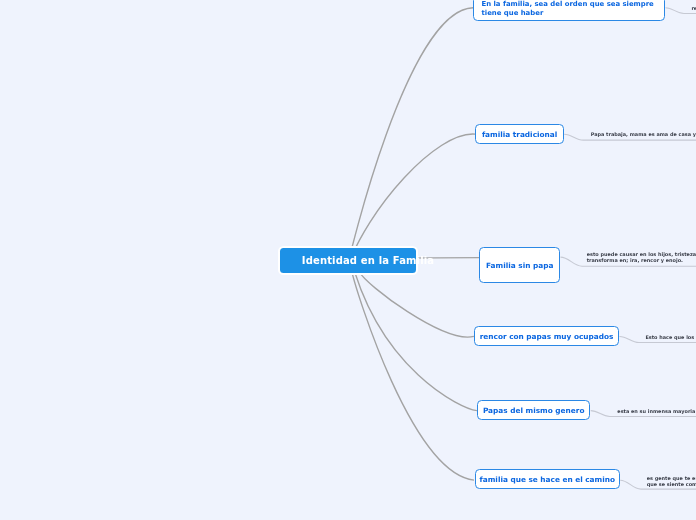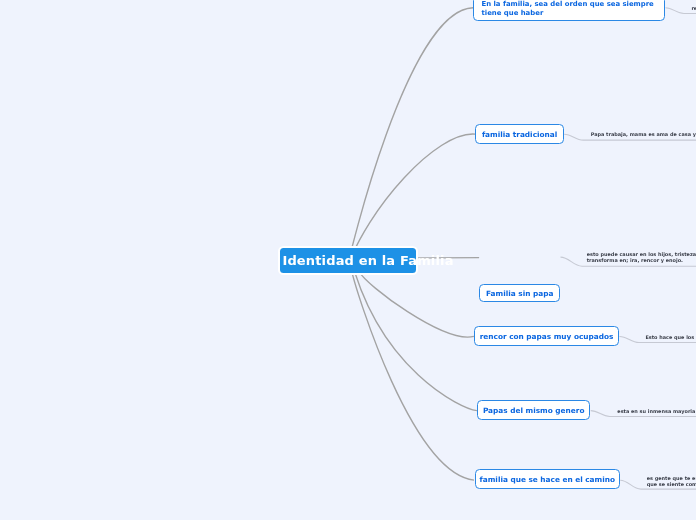--- a/index.html
+++ b/index.html
@@ -1,21 +1,21 @@
 <!DOCTYPE html>
 <html><head>
 <meta charset="utf-8">
 <style>
   html,body{margin:0;padding:0;}
   body{width:696px;height:520px;overflow:hidden;background:#eff3fd;
        font-family:"DejaVu Sans",sans-serif;-webkit-font-smoothing:antialiased;}
   #canvas{position:relative;width:696px;height:520px;overflow:hidden;will-change:transform;}
   svg.links{position:absolute;left:0;top:0;width:696px;height:520px;overflow:visible;}
   .node{position:absolute;box-sizing:border-box;white-space:nowrap;}
-  .root{background:#1d91e6;color:#ffffff;border-radius:3.5px;box-shadow:0 0 0 2px #ffffff;font-weight:bold;font-size:13px;
+  .root{background:#1d91e6;color:#ffffff;border-radius:3.5px;box-shadow:0 0 0 2px #ffffff;font-weight:bold;font-size:10px;
         display:flex;align-items:center;justify-content:center;letter-spacing:0.15px;padding-left:40px;}
   .sub{background:#ffffff;border:1.9px solid #2b88e5;border-radius:4.5px;color:#0a66e0;
        font-weight:bold;font-size:7.35px;display:flex;align-items:center;justify-content:center;padding-top:1px;text-align:right;}
   .leaf{position:absolute;color:#3b3f4a;font-size:4.95px;font-weight:bold;line-height:5.9px;white-space:pre;}
 </style>
 </head>
 <body>
 
 <div id="canvas">
 
@@ -43,21 +43,21 @@
   </div>
 
   <div class="node sub" style="left:473px;top:-3.6px;width:192px;height:25px;border-radius:4.5px;justify-content:flex-start;align-items:center;padding:0 7.5px;white-space:normal;text-align:left;font-size:6.9px;line-height:8.75px;">
     <span>En la familia, sea del orden que sea siempre tiene que haber</span>
   </div>
 
   <div class="node sub" style="left:475.2px;top:124.1px;width:88.8px;height:20px;">
     <span>familia tradicional</span>
   </div>
 
-  <div class="node sub" style="left:479.1px;top:246.8px;width:81.2px;height:18px;margin-top:37px;">
+  <div class="node sub" style="left:479.1px;top:246.8px;width:81.2px;height:36px;">
     <span>Familia sin papa</span>
   </div>
 
   <div class="node sub" style="left:473.9px;top:325.9px;width:145.4px;height:20px;">
     <span>rencor con papas muy ocupados</span>
   </div>
 
   <div class="node sub" style="left:474.6px;top:469px;width:145.4px;height:20.2px;">
     <span>familia que se hace en el camino</span>
   </div>

